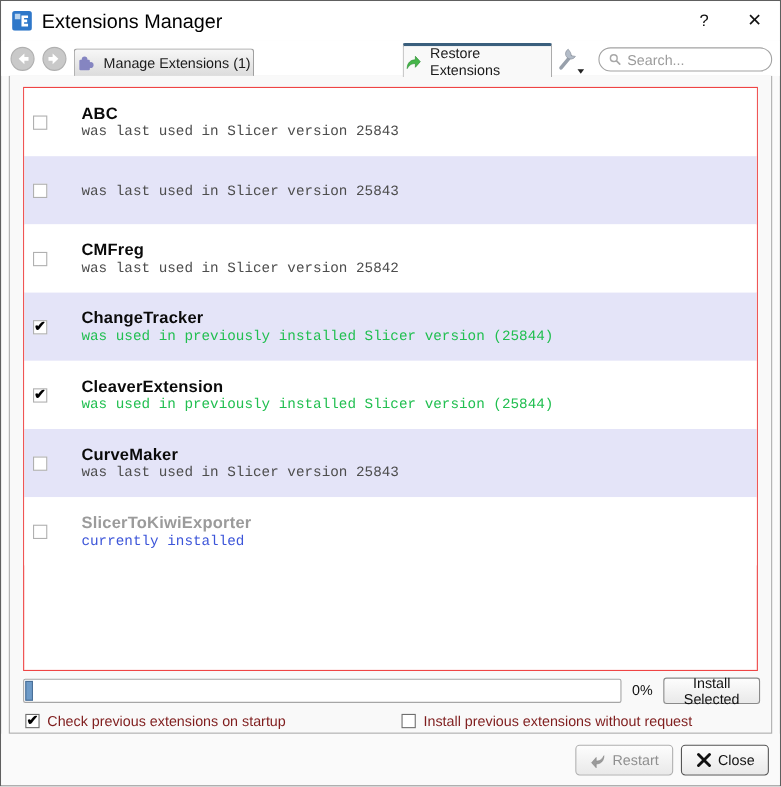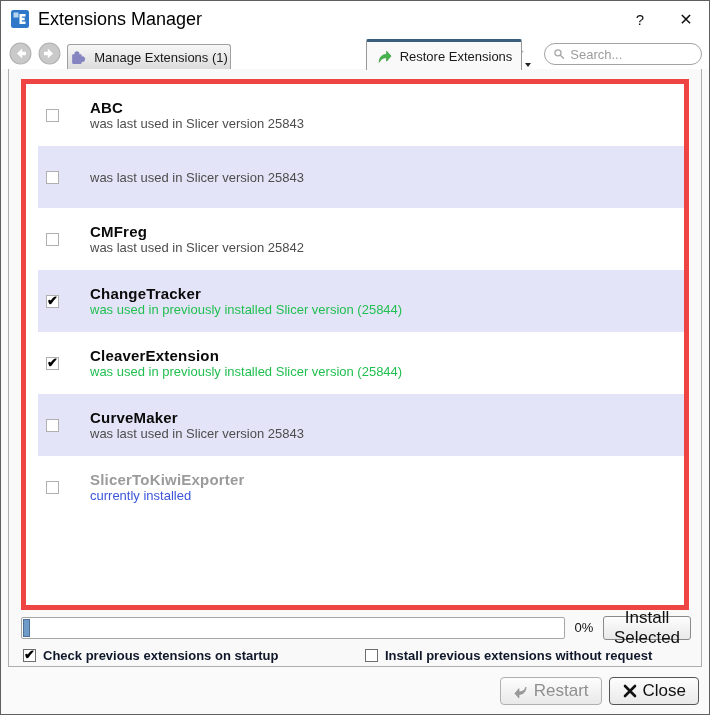--- a/index.html
+++ b/index.html
@@ -23,67 +23,67 @@
   .navbtn.back { left:8px; } .navbtn.fwd { left:37px; }
   .tab { position:absolute; bottom:0; display:flex; align-items:center; justify-content:center;
          gap:7px; font-size:13px; color:#1a1a1a; cursor:default; }
   .tab.inactive { height:25px; background:linear-gradient(#f7f7f7,#dcdcdc);
                   border:1px solid #a0a0a0; border-bottom:none; border-radius:3px 3px 0 0; }
   .tab.active { height:31px; bottom:-1px; background:#f9f9f9; border:1px solid #999;
                 border-bottom:none; border-top:3px solid var(--accent-tab,#3a5f7d);
                 border-radius:2px 2px 0 0; z-index:4; }
   .tab1 { left:66px;  width:164px; }
   .tab2 { left:230px; width:135px; }
-  .tab3 { left:365px; width:156px; }
+  .tab3 { left:365px; width:136px; }
   .tab .ticon { width:17px; height:17px; flex:0 0 auto; }
   .toolsbtn { position:absolute; left:504px; bottom:1px; width:26px; height:26px; }
   .tools-arrow { position:absolute; right:0; bottom:1px; width:0; height:0;
                  border-left:3.5px solid transparent; border-right:3.5px solid transparent;
                  border-top:4px solid #222; }
   .searchbox { position:absolute; left:543px; top:6px; width:158px; height:22px; background:#fff;
                border:1px solid #a3a3a3; border-radius:11px; display:flex; align-items:center;
                padding:0 8px; gap:5px; }
   .searchbox input { border:none; outline:none; background:transparent; font-size:13px;
                      width:100%; font-family:inherit; color:#333; }
   .searchbox input::placeholder { color:#9c9c9c; }
 
   
   .pane { position:absolute; top:67px; left:7px; right:7px; bottom:47px;
           border:1px solid #adadad; background:#f9f9f9; z-index:1; }
   .extlist { position:absolute; top:10px; left:12px; right:12px; bottom:56px;
-             background:#fff; border:5px solid #ef4444; overflow:hidden;padding-left:12px; }
+             background:#fff; border:1px solid #ef4444; overflow:hidden; }
   .ext-row { display:flex; align-items:center; height:62px; background:#fff; }
   .ext-row.alt { background:var(--row-alt,#e4e4f8); }
   .cb { width:13px; height:13px; border:1px solid #b0b0b0; background:#fff;
         position:relative; flex:0 0 auto; }
   .ext-row .cb { margin-left:8px; }
   .cb.checked::after { content:"✔"; position:absolute; left:0px; top:-3px;
                        font-size:13px; font-weight:bold; color:#000; }
   .ext-text { margin-left:31px; }
   .ext-name { font-size:15px; font-weight:bold; color:#0a0a0a; letter-spacing:.2px; }
-  .ext-status { font-size:13px; margin-top:0; }
+  .ext-status { font-size:13px; margin-top:0;font-family:Liberation Mono, monospace; }
   .ext-status.gray  { color:#4d4d4d; }
   .ext-status.green { color:var(--status-green,#21bf50); }
   .ext-status.blue  { color:var(--status-blue,#3c55d9); }
   .ext-row.disabled .ext-name { color:#9b9b9b; }
 
   .progress-row { position:absolute; left:12px; right:10px; top:546px; height:25px;
                   display:flex; align-items:center; }
   .pbar { flex:1; height:22px; background:#fff; border:1px solid #a6a6a6; border-radius:2px;
           position:relative; }
   .pchunk { position:absolute; left:1px; top:1px; bottom:1px; width:7px;
             background:var(--progress-chunk,#6e9bc8); border:1px solid #4a7098; }
   .pct { width:38px; text-align:center; font-size:13px; color:#111; }
-  .btn { font-size:17px; color:#111; background:linear-gradient(#fdfdfd,#e9e9e9);
+  .btn { font-size:13px; color:#111; background:linear-gradient(#fdfdfd,#e9e9e9);
          border:1px solid #8a8a8a; border-radius:3px; display:flex; align-items:center;
          justify-content:center; cursor:default; }
   .install-btn { width:88px; height:24px; }
 
   .options-row { position:absolute; left:14px; right:10px; top:579px; height:18px; font-size:13px; }
-  .opt { position:absolute; top:0; display:flex; align-items:center; gap:7px; color:#0f172a;font-weight:bold; }
+  .opt { position:absolute; top:0; display:flex; align-items:center; gap:7px; color:#7f1d1d; }
   .opt .cb { border-color:#6e6e6e; }
   .opt2 { left:342px; }
 
   
   .footer { position:absolute; left:0; right:0; bottom:0; height:47px; background:#fafafa;
             display:flex; align-items:center; justify-content:flex-end; gap:7px; padding-right:10px; }
   .footer .btn { height:28px; border-radius:4px; gap:5px; padding:0 12px; }
   .restart-btn { color:#8f8f8f; border-color:#b0b0b0; }
   .close-btn { border-color:#555; font-weight:normal; }
   .bicon { width:16px; height:16px; }

